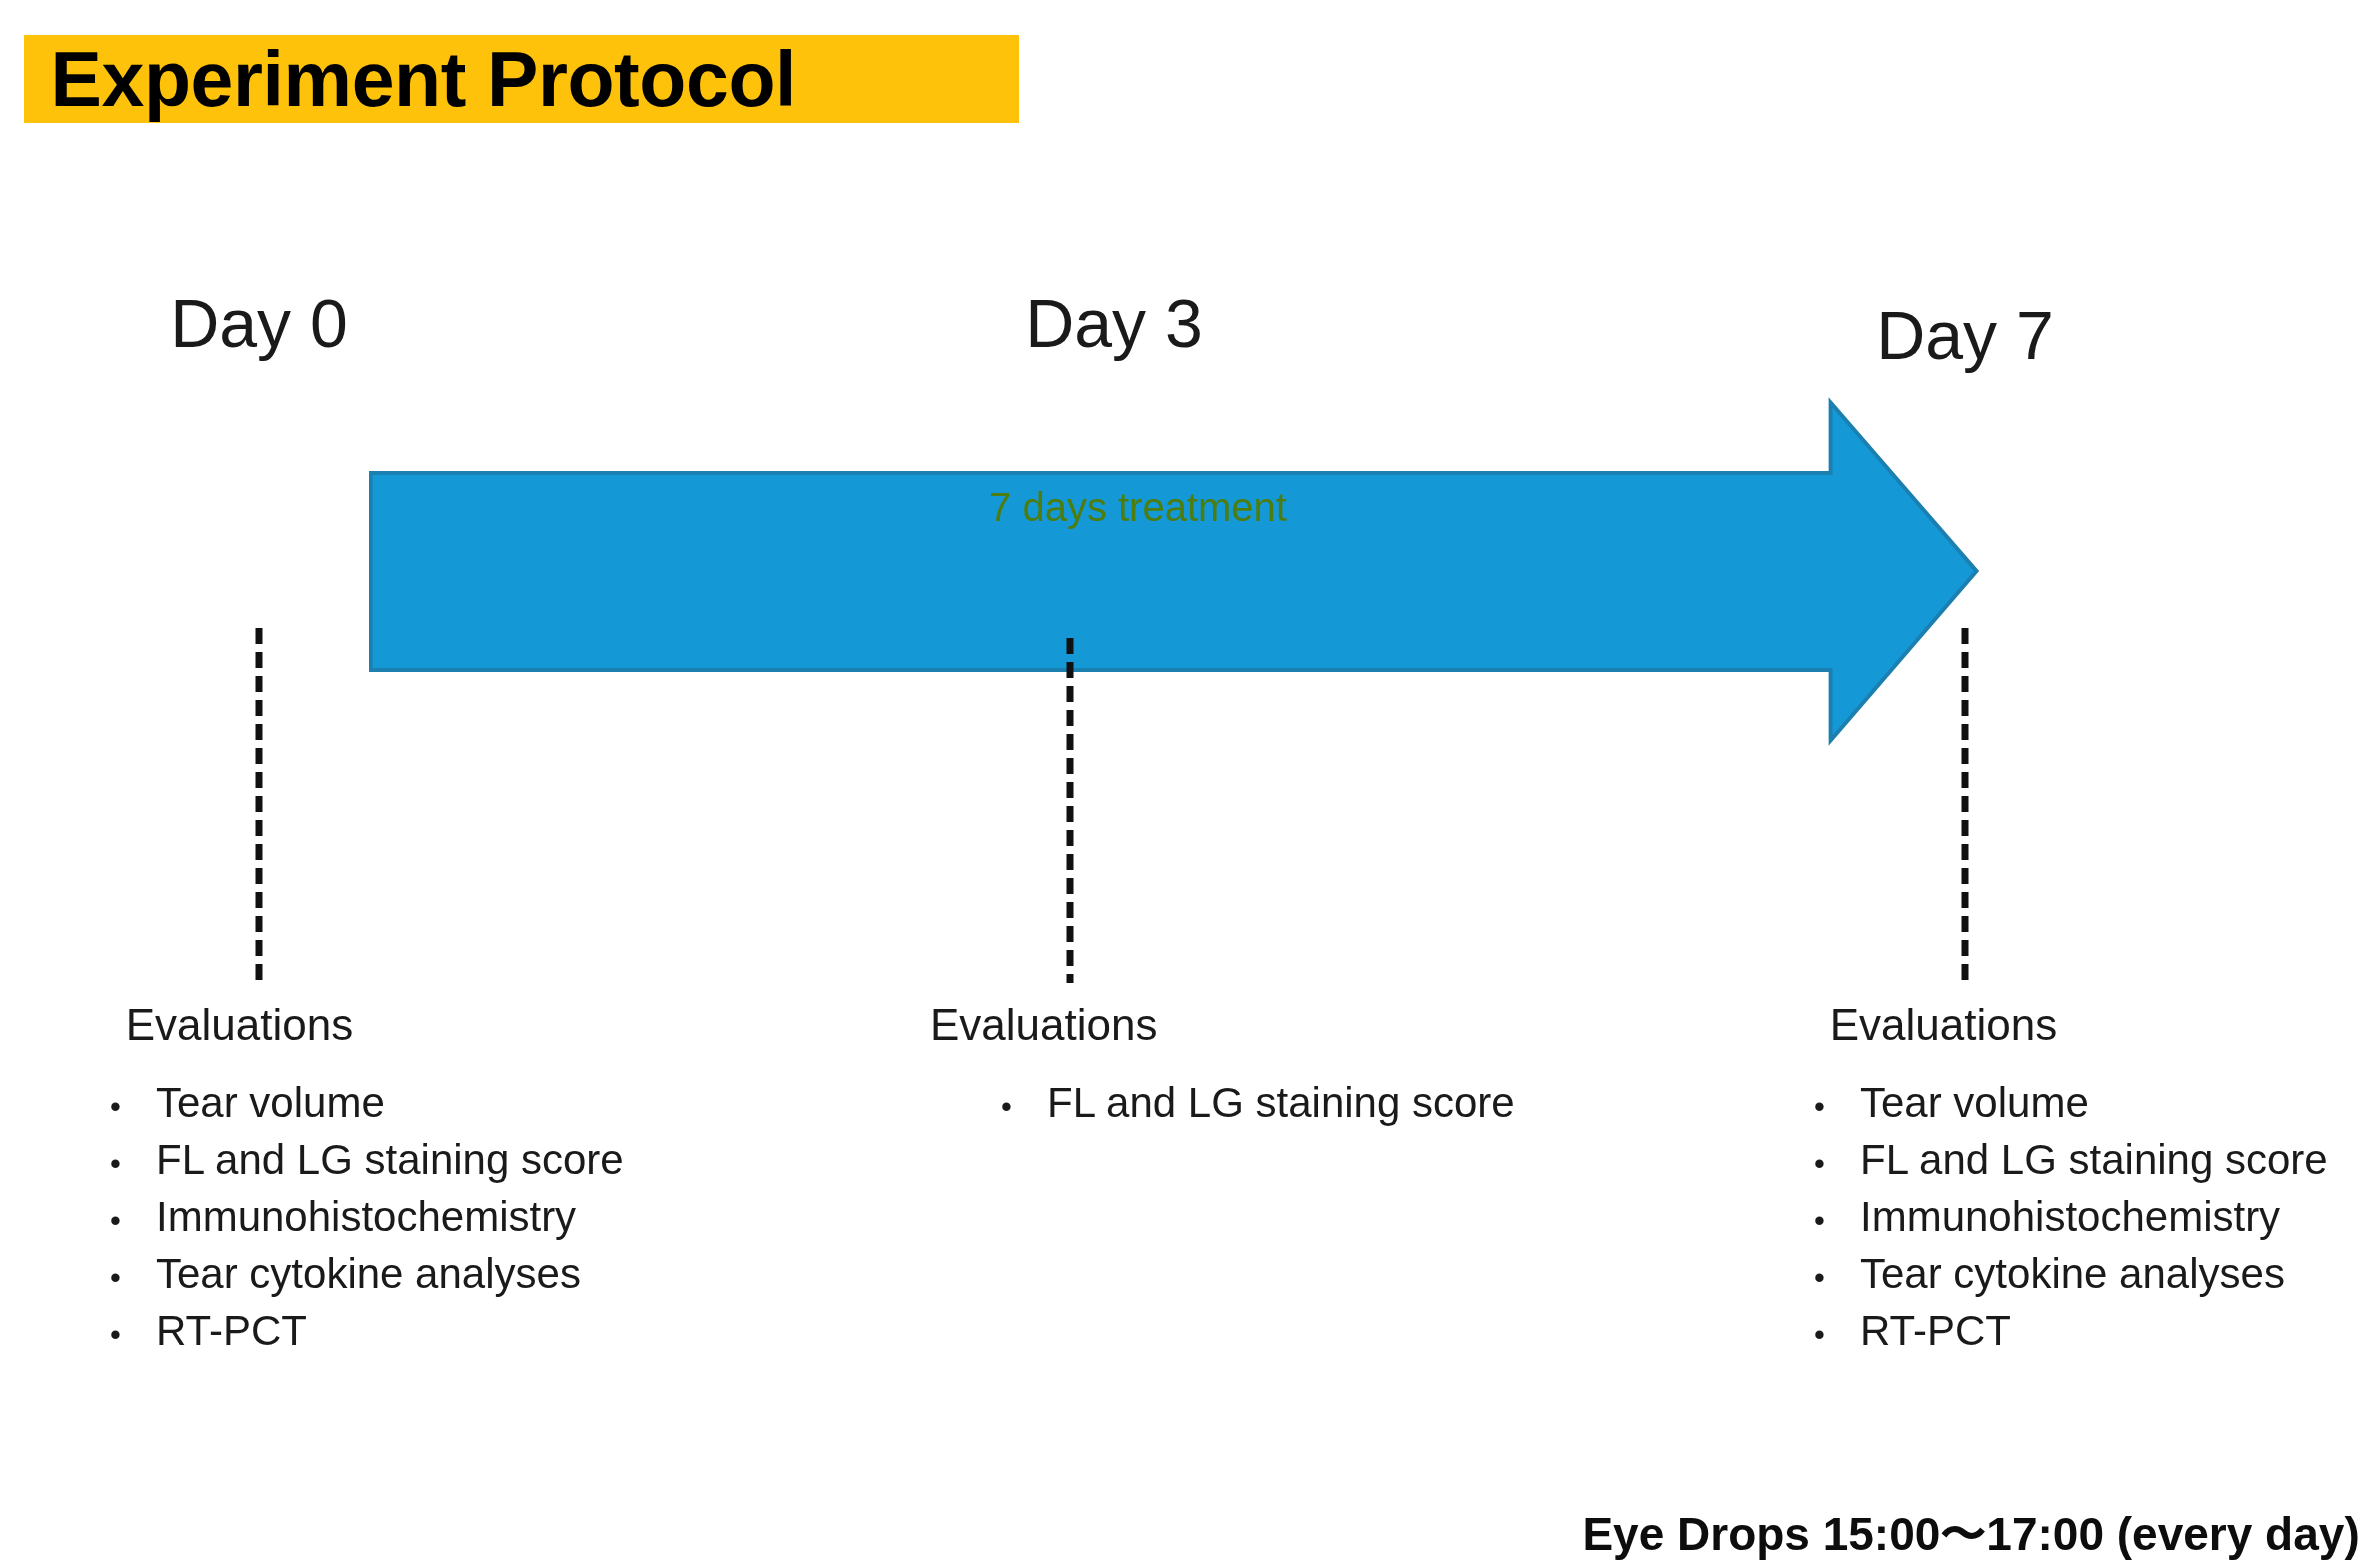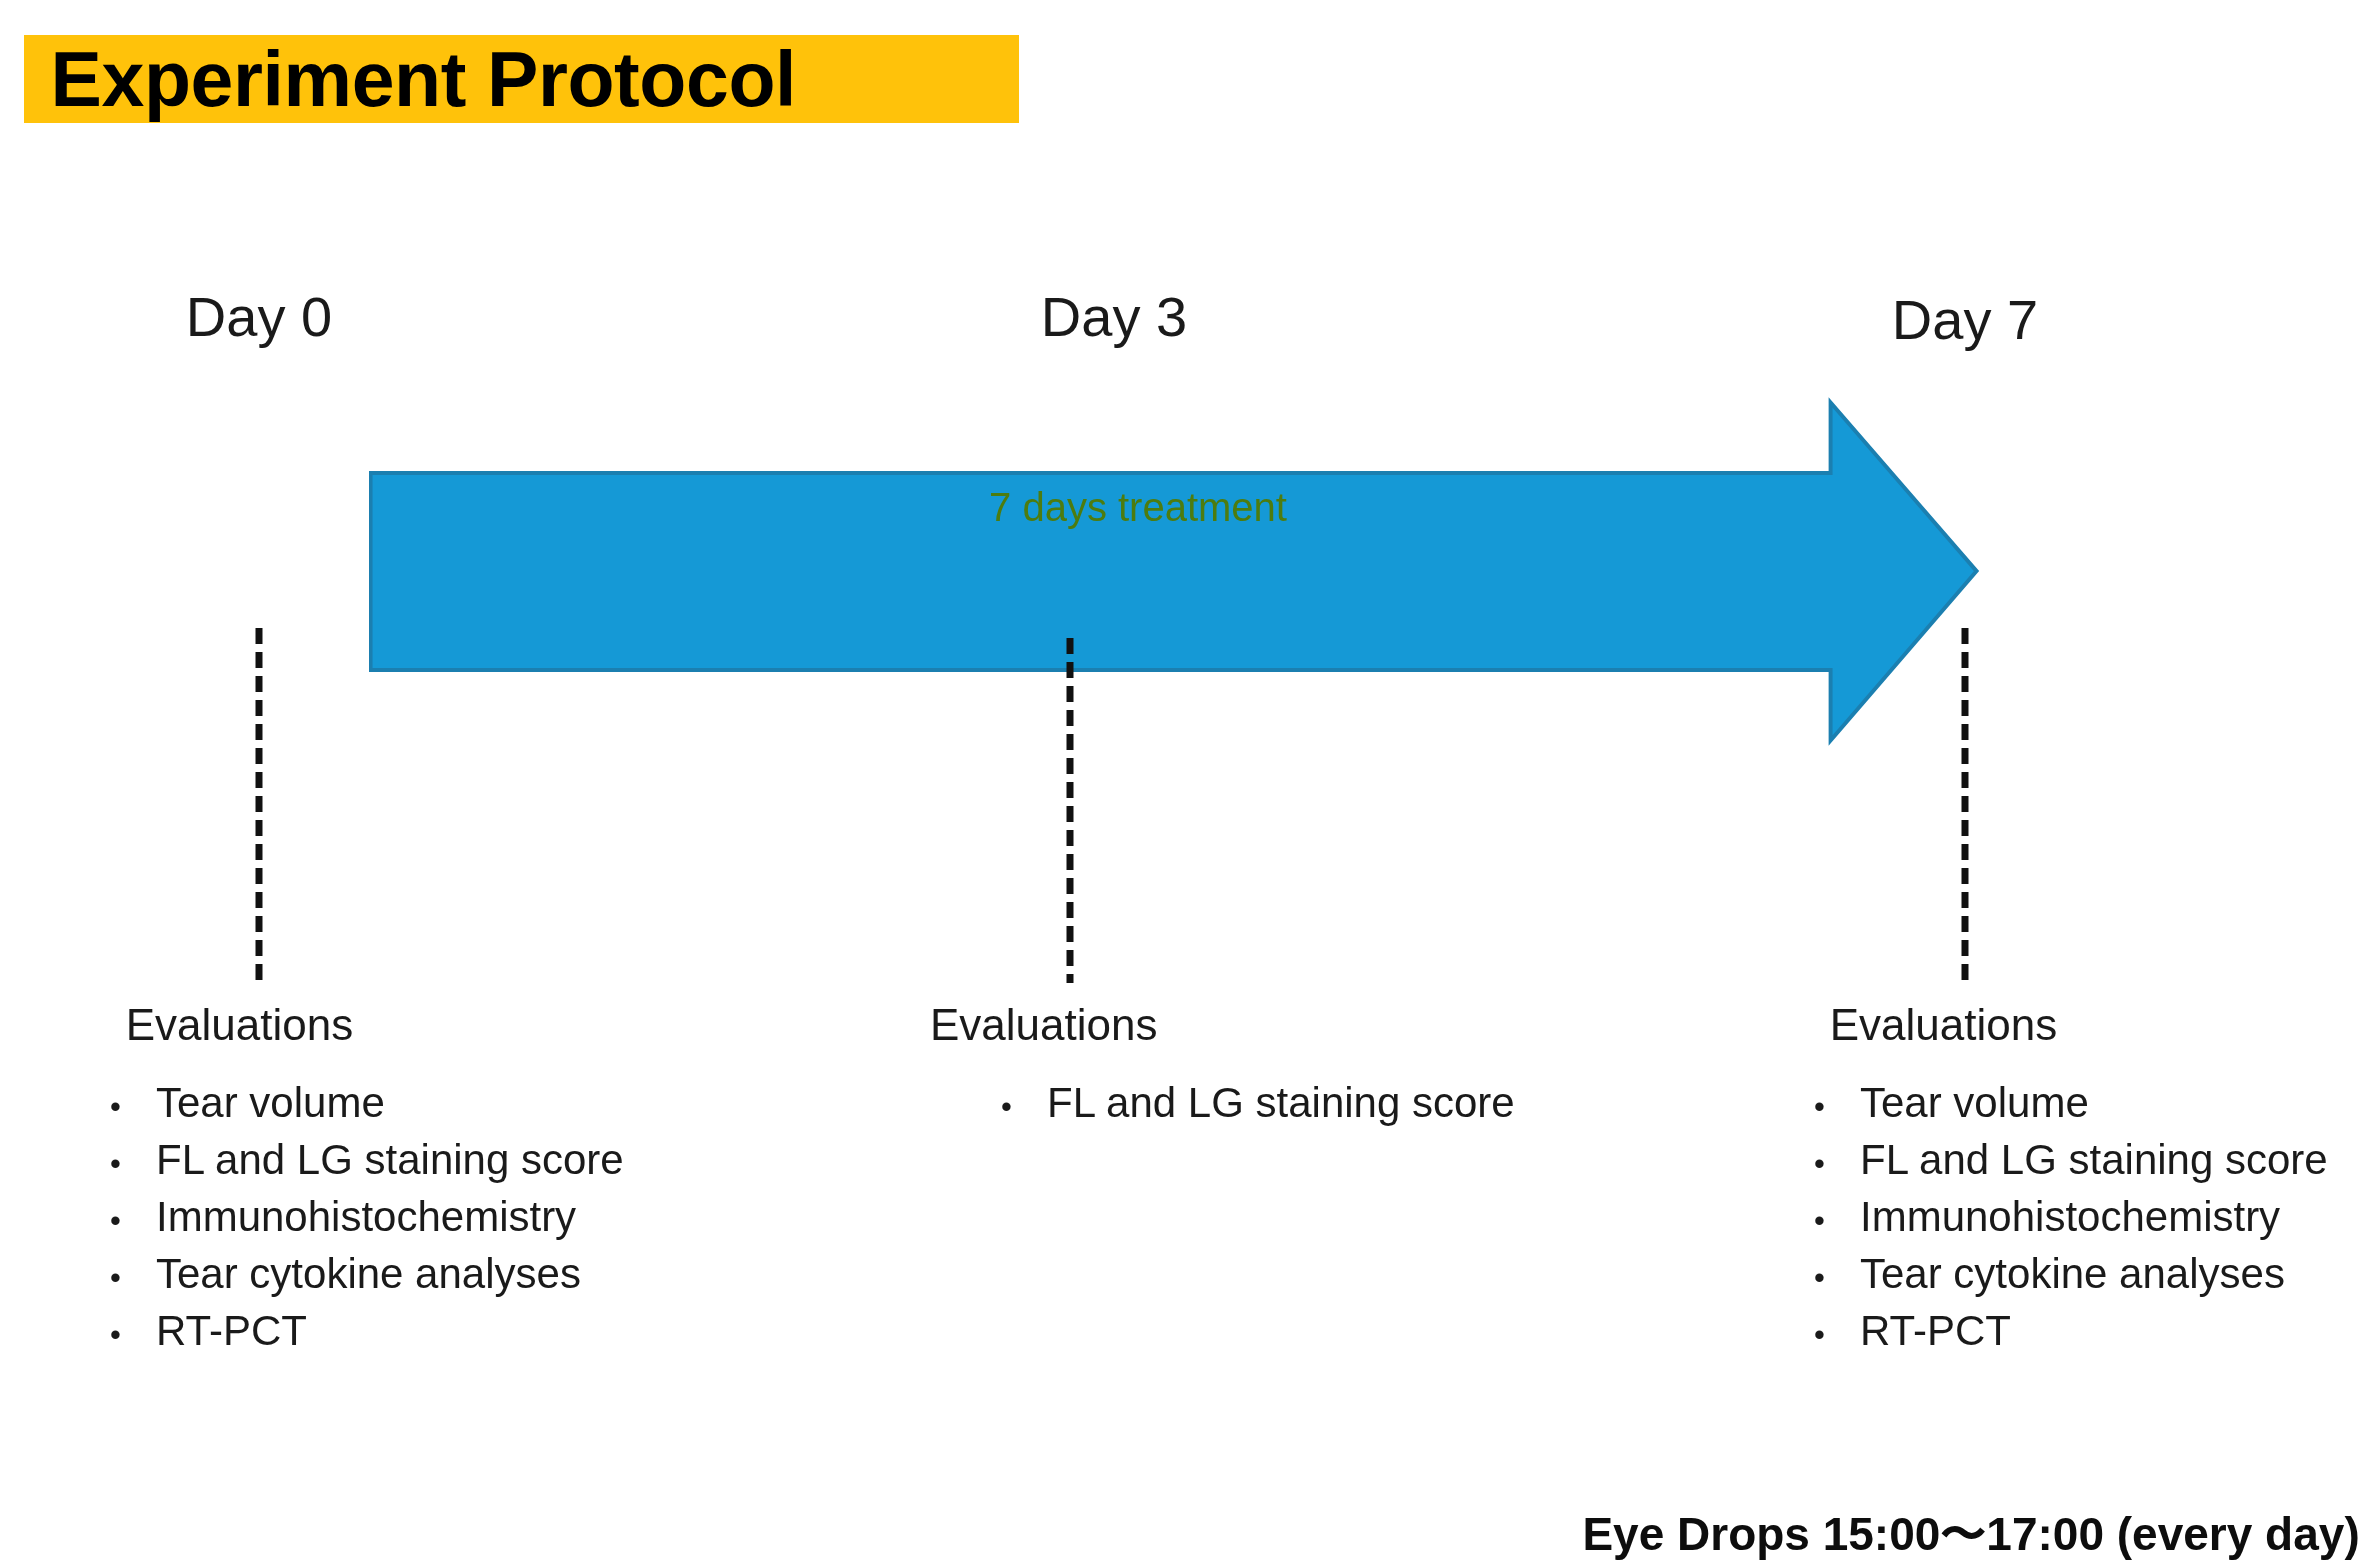--- a/index.html
+++ b/index.html
@@ -36,30 +36,30 @@
     line-height: 1;
     color: #000000;
     padding-left: 27px;
     letter-spacing: -0.4px;
     white-space: nowrap;
   }
 
   
   .day-label {
     position: absolute;
-    font-size: 56px;
+    font-size: 68px;
     font-weight: 400;
     color: #1a1a1a;
     line-height: 1;
     white-space: nowrap;
     transform: translateX(-50%);
   }
   #day-0 { left: 259px;  top: 289px; }
   #day-3 { left: 1070px; top: 289px; margin-left: 44px; }
-  #day-7 { left: 1965px; top: 292px; }
+  #day-7 { left: 1965px; top: 301px; }
 
   
   #arrow-wrap {
     position: absolute;
     left: 369px;
     top: 393px;
     width: 1617px;
     height: 357px;
   }
   #arrow-wrap svg { display: block; width: 100%; height: 100%; }

